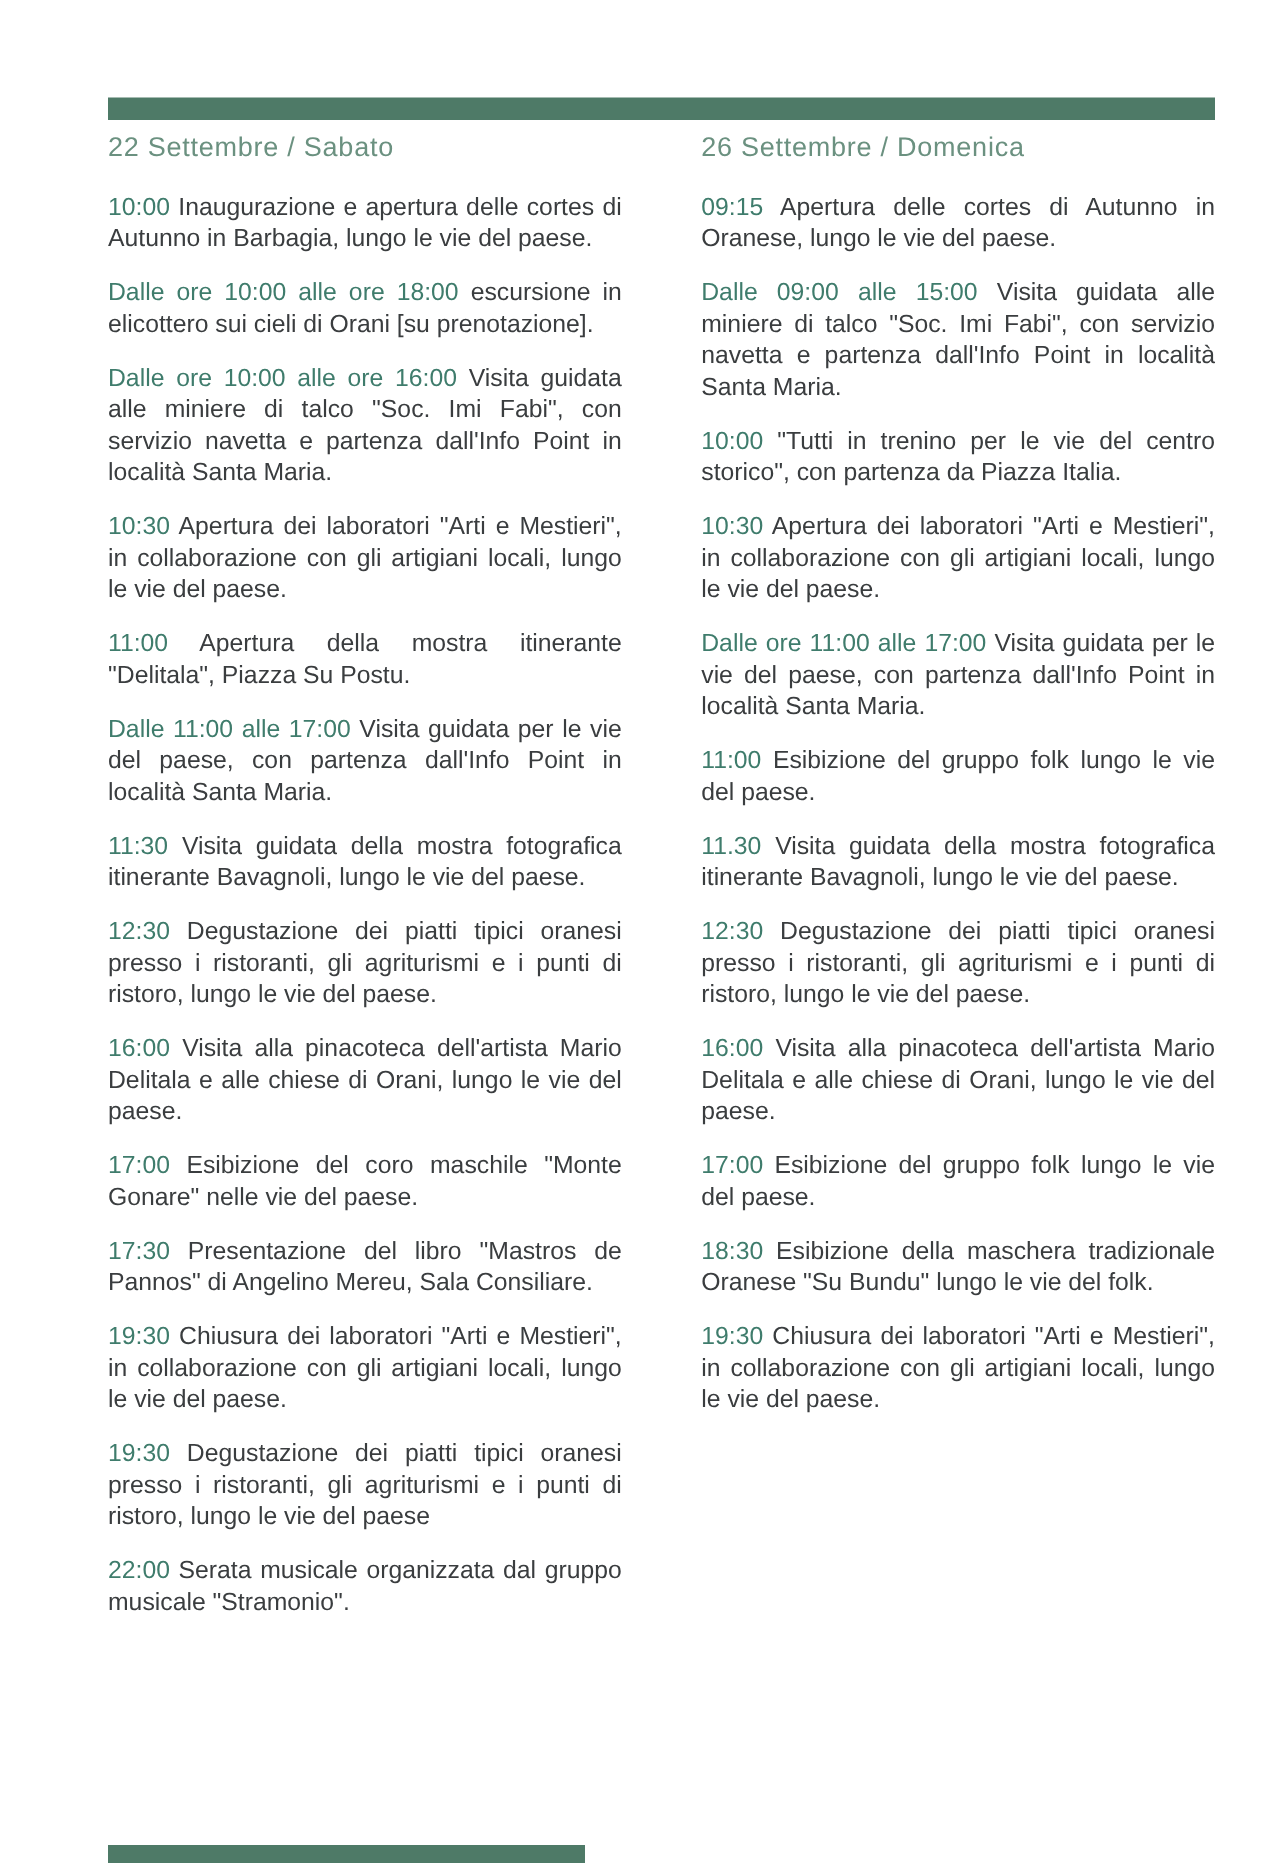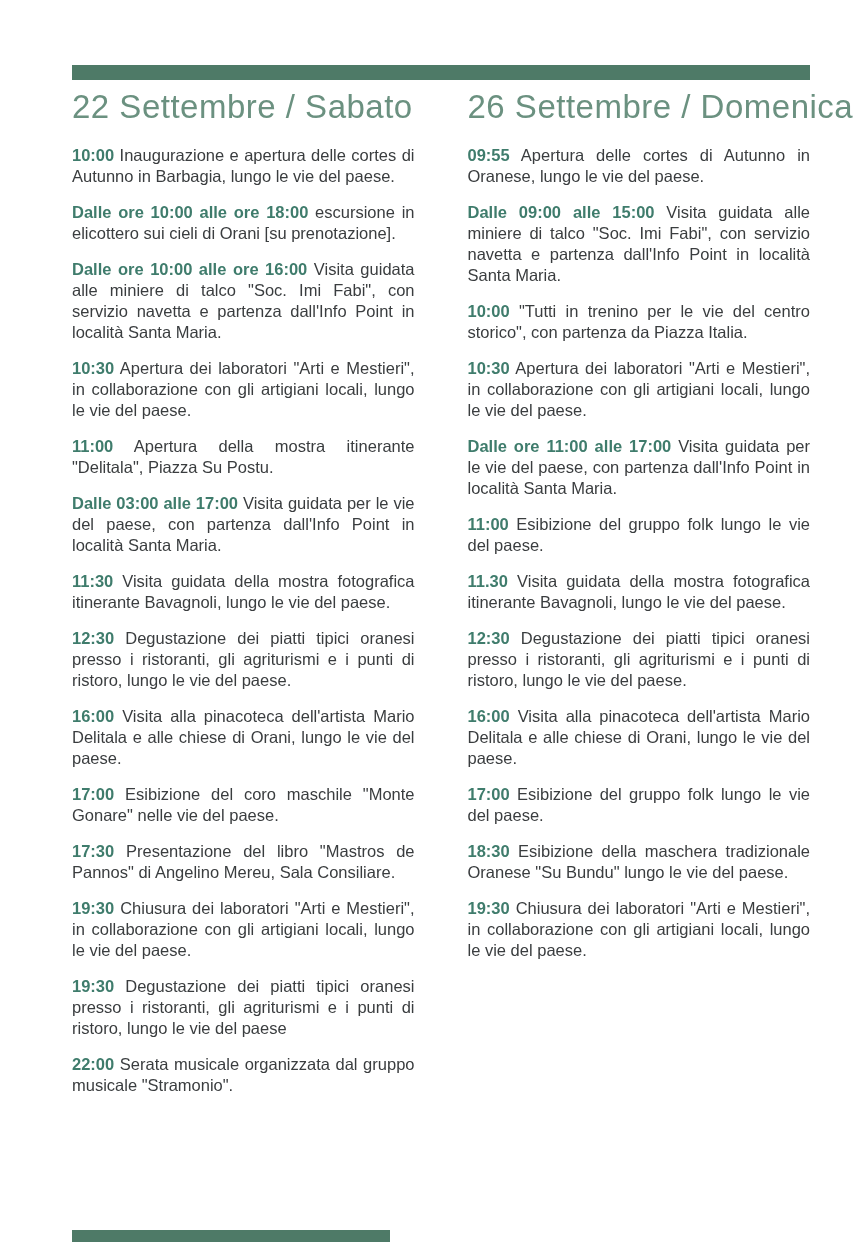--- a/index.html
+++ b/index.html
@@ -24,71 +24,71 @@
   .content {
     position: absolute;
     left: 72px; top: 88px;
     width: 738px;
     display: flex;
     gap: 53px;
   }
   .column { flex: 1; min-width: 0; }
   .col-title {
     margin: 0 0 19px 0;
-    font-size: 33px;
+    font-size: 18px;
     font-weight: 300;
     letter-spacing: 0.5px;
     color: #6b9180;
     white-space: nowrap;
   }
   .event {
     margin: 0 0 15px 0;
     font-size: 16.5px;
     line-height: 21px;
     text-align: justify;
     color: #3a3d3f;
   }
   .event .time {
-    font-weight: bold;
+    font-weight: normal;
     color: #3f7c6c;
   }
 </style>
 </head>
 <body>
 
 <div class="top-bar"></div>
 
 <main class="content">
     <section class="column">
       <h1 class="col-title">22 Settembre / Sabato</h1>
       <p class="event"><span class="time">10:00</span> <span>Inaugurazione e apertura delle cortes di Autunno in Barbagia, lungo le vie del paese.</span></p>
       <p class="event"><span class="time">Dalle ore 10:00 alle ore 18:00</span> <span>escursione in elicottero sui cieli di Orani [su prenotazione].</span></p>
       <p class="event"><span class="time">Dalle ore 10:00 alle ore 16:00</span> <span>Visita guidata alle miniere di talco "Soc. Imi Fabi", con servizio navetta e partenza dall'Info Point in località Santa Maria.</span></p>
       <p class="event"><span class="time">10:30</span> <span>Apertura dei laboratori "Arti e Mestieri", in collaborazione con gli artigiani locali, lungo le vie del paese.</span></p>
       <p class="event"><span class="time">11:00</span> <span>Apertura della mostra itinerante "Delitala", Piazza Su Postu.</span></p>
-      <p class="event"><span class="time">Dalle 03:00 alle 17:00</span> <span>Visita guidata per le vie del paese, con partenza dall'Info Point in località Santa Maria.</span></p>
+      <p class="event"><span class="time">Dalle 11:00 alle 17:00</span> <span>Visita guidata per le vie del paese, con partenza dall'Info Point in località Santa Maria.</span></p>
       <p class="event"><span class="time">11:30</span> <span>Visita guidata della mostra fotografica itinerante Bavagnoli, lungo le vie del paese.</span></p>
       <p class="event"><span class="time">12:30</span> <span>Degustazione dei piatti tipici oranesi presso i ristoranti, gli agriturismi e i punti di ristoro, lungo le vie del paese.</span></p>
       <p class="event"><span class="time">16:00</span> <span>Visita alla pinacoteca dell'artista Mario Delitala e alle chiese di Orani, lungo le vie del paese.</span></p>
       <p class="event"><span class="time">17:00</span> <span>Esibizione del coro maschile "Monte Gonare" nelle vie del paese.</span></p>
       <p class="event"><span class="time">17:30</span> <span>Presentazione del libro "Mastros de Pannos" di Angelino Mereu, Sala Consiliare.</span></p>
       <p class="event"><span class="time">19:30</span> <span>Chiusura dei laboratori "Arti e Mestieri", in collaborazione con gli artigiani locali, lungo le vie del paese.</span></p>
       <p class="event"><span class="time">19:30</span> <span>Degustazione dei piatti tipici oranesi presso i ristoranti, gli agriturismi e i punti di ristoro, lungo le vie del paese</span></p>
       <p class="event"><span class="time">22:00</span> <span>Serata musicale organizzata dal gruppo musicale "Stramonio".</span></p>
     </section>
     <section class="column">
       <h1 class="col-title">26 Settembre / Domenica</h1>
-      <p class="event"><span class="time">09:55</span> <span>Apertura delle cortes di Autunno in Oranese, lungo le vie del paese.</span></p>
+      <p class="event"><span class="time">09:15</span> <span>Apertura delle cortes di Autunno in Oranese, lungo le vie del paese.</span></p>
       <p class="event"><span class="time">Dalle 09:00 alle 15:00</span> <span>Visita guidata alle miniere di talco "Soc. Imi Fabi", con servizio navetta e partenza dall'Info Point in località Santa Maria.</span></p>
       <p class="event"><span class="time">10:00</span> <span>"Tutti in trenino per le vie del centro storico", con partenza da Piazza Italia.</span></p>
       <p class="event"><span class="time">10:30</span> <span>Apertura dei laboratori "Arti e Mestieri", in collaborazione con gli artigiani locali, lungo le vie del paese.</span></p>
       <p class="event"><span class="time">Dalle ore 11:00 alle 17:00</span> <span>Visita guidata per le vie del paese, con partenza dall'Info Point in località Santa Maria.</span></p>
       <p class="event"><span class="time">11:00</span> <span>Esibizione del gruppo folk lungo le vie del paese.</span></p>
       <p class="event"><span class="time">11.30</span> <span>Visita guidata della mostra fotografica itinerante Bavagnoli, lungo le vie del paese.</span></p>
       <p class="event"><span class="time">12:30</span> <span>Degustazione dei piatti tipici oranesi presso i ristoranti, gli agriturismi e i punti di ristoro, lungo le vie del paese.</span></p>
       <p class="event"><span class="time">16:00</span> <span>Visita alla pinacoteca dell'artista Mario Delitala e alle chiese di Orani, lungo le vie del paese.</span></p>
       <p class="event"><span class="time">17:00</span> <span>Esibizione del gruppo folk lungo le vie del paese.</span></p>
-      <p class="event"><span class="time">18:30</span> <span>Esibizione della maschera tradizionale Oranese "Su Bundu" lungo le vie del paese.</span></p>
+      <p class="event"><span class="time">18:30</span> <span>Esibizione della maschera tradizionale Oranese "Su Bundu" lungo le vie del folk.</span></p>
       <p class="event"><span class="time">19:30</span> <span>Chiusura dei laboratori "Arti e Mestieri", in collaborazione con gli artigiani locali, lungo le vie del paese.</span></p>
     </section>
   </main>
 
 <div class="footer-bar"></div>
 
 </body></html>

